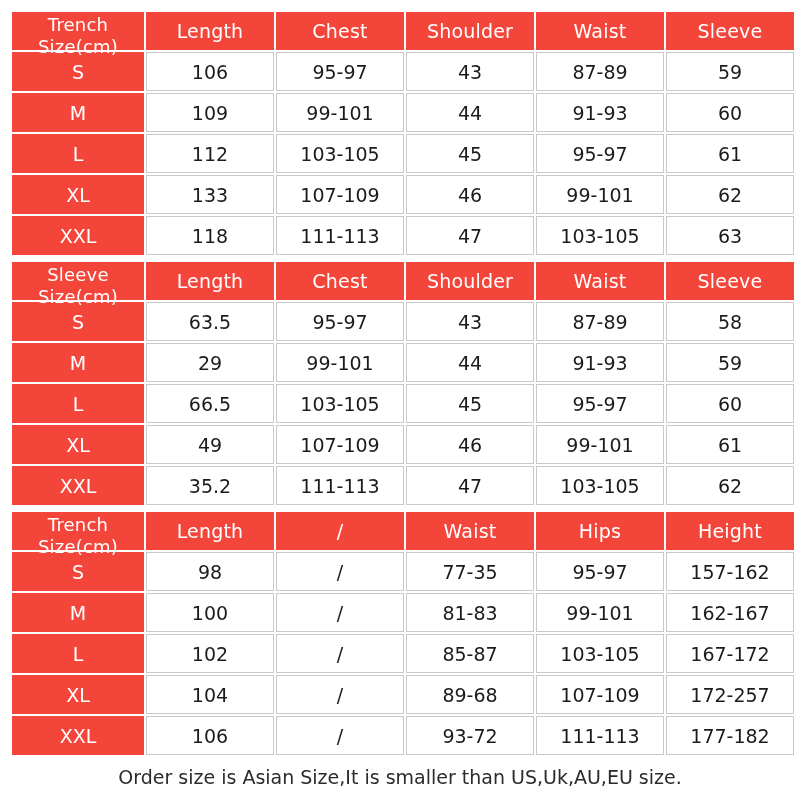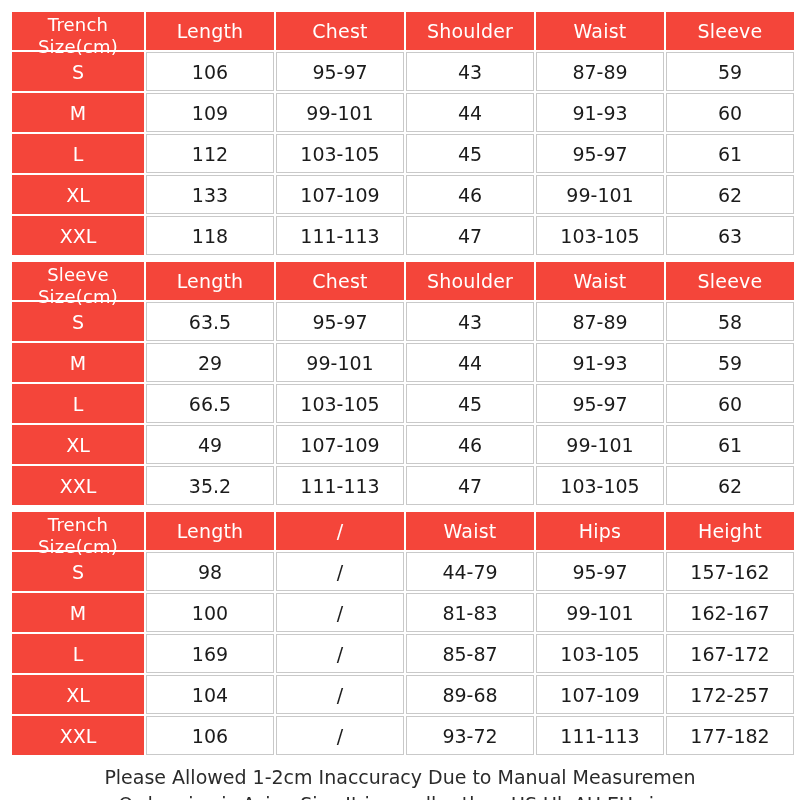--- a/index.html
+++ b/index.html
@@ -257,35 +257,35 @@
             <th>Waist</th>
             <th>Hips</th>
             <th>Height</th>
           </tr>
         </thead>
         <tbody>
           <tr>
             <td class="size-cell">S</td>
             <td>98</td>
             <td>/</td>
-            <td>44-79</td>
+            <td>77-35</td>
             <td>95-97</td>
             <td>157-162</td>
           </tr>
           <tr>
             <td class="size-cell">M</td>
             <td>100</td>
             <td>/</td>
             <td>81-83</td>
             <td>99-101</td>
             <td>162-167</td>
           </tr>
           <tr>
             <td class="size-cell">L</td>
-            <td>169</td>
+            <td>102</td>
             <td>/</td>
             <td>85-87</td>
             <td>103-105</td>
             <td>167-172</td>
           </tr>
           <tr>
             <td class="size-cell">XL</td>
             <td>104</td>
             <td>/</td>
             <td>89-68</td>
@@ -298,16 +298,15 @@
             <td>/</td>
             <td>93-72</td>
             <td>111-113</td>
             <td>177-182</td>
           </tr>
         </tbody>
       </table>
     </div>
 
   <div class="footer">
-    <div>Please Allowed 1-2cm Inaccuracy Due to Manual Measuremen</div>
     <div>Order size is Asian Size,It is smaller than US,Uk,AU,EU size.</div>
   </div>
 </div>
 
 </body></html>

